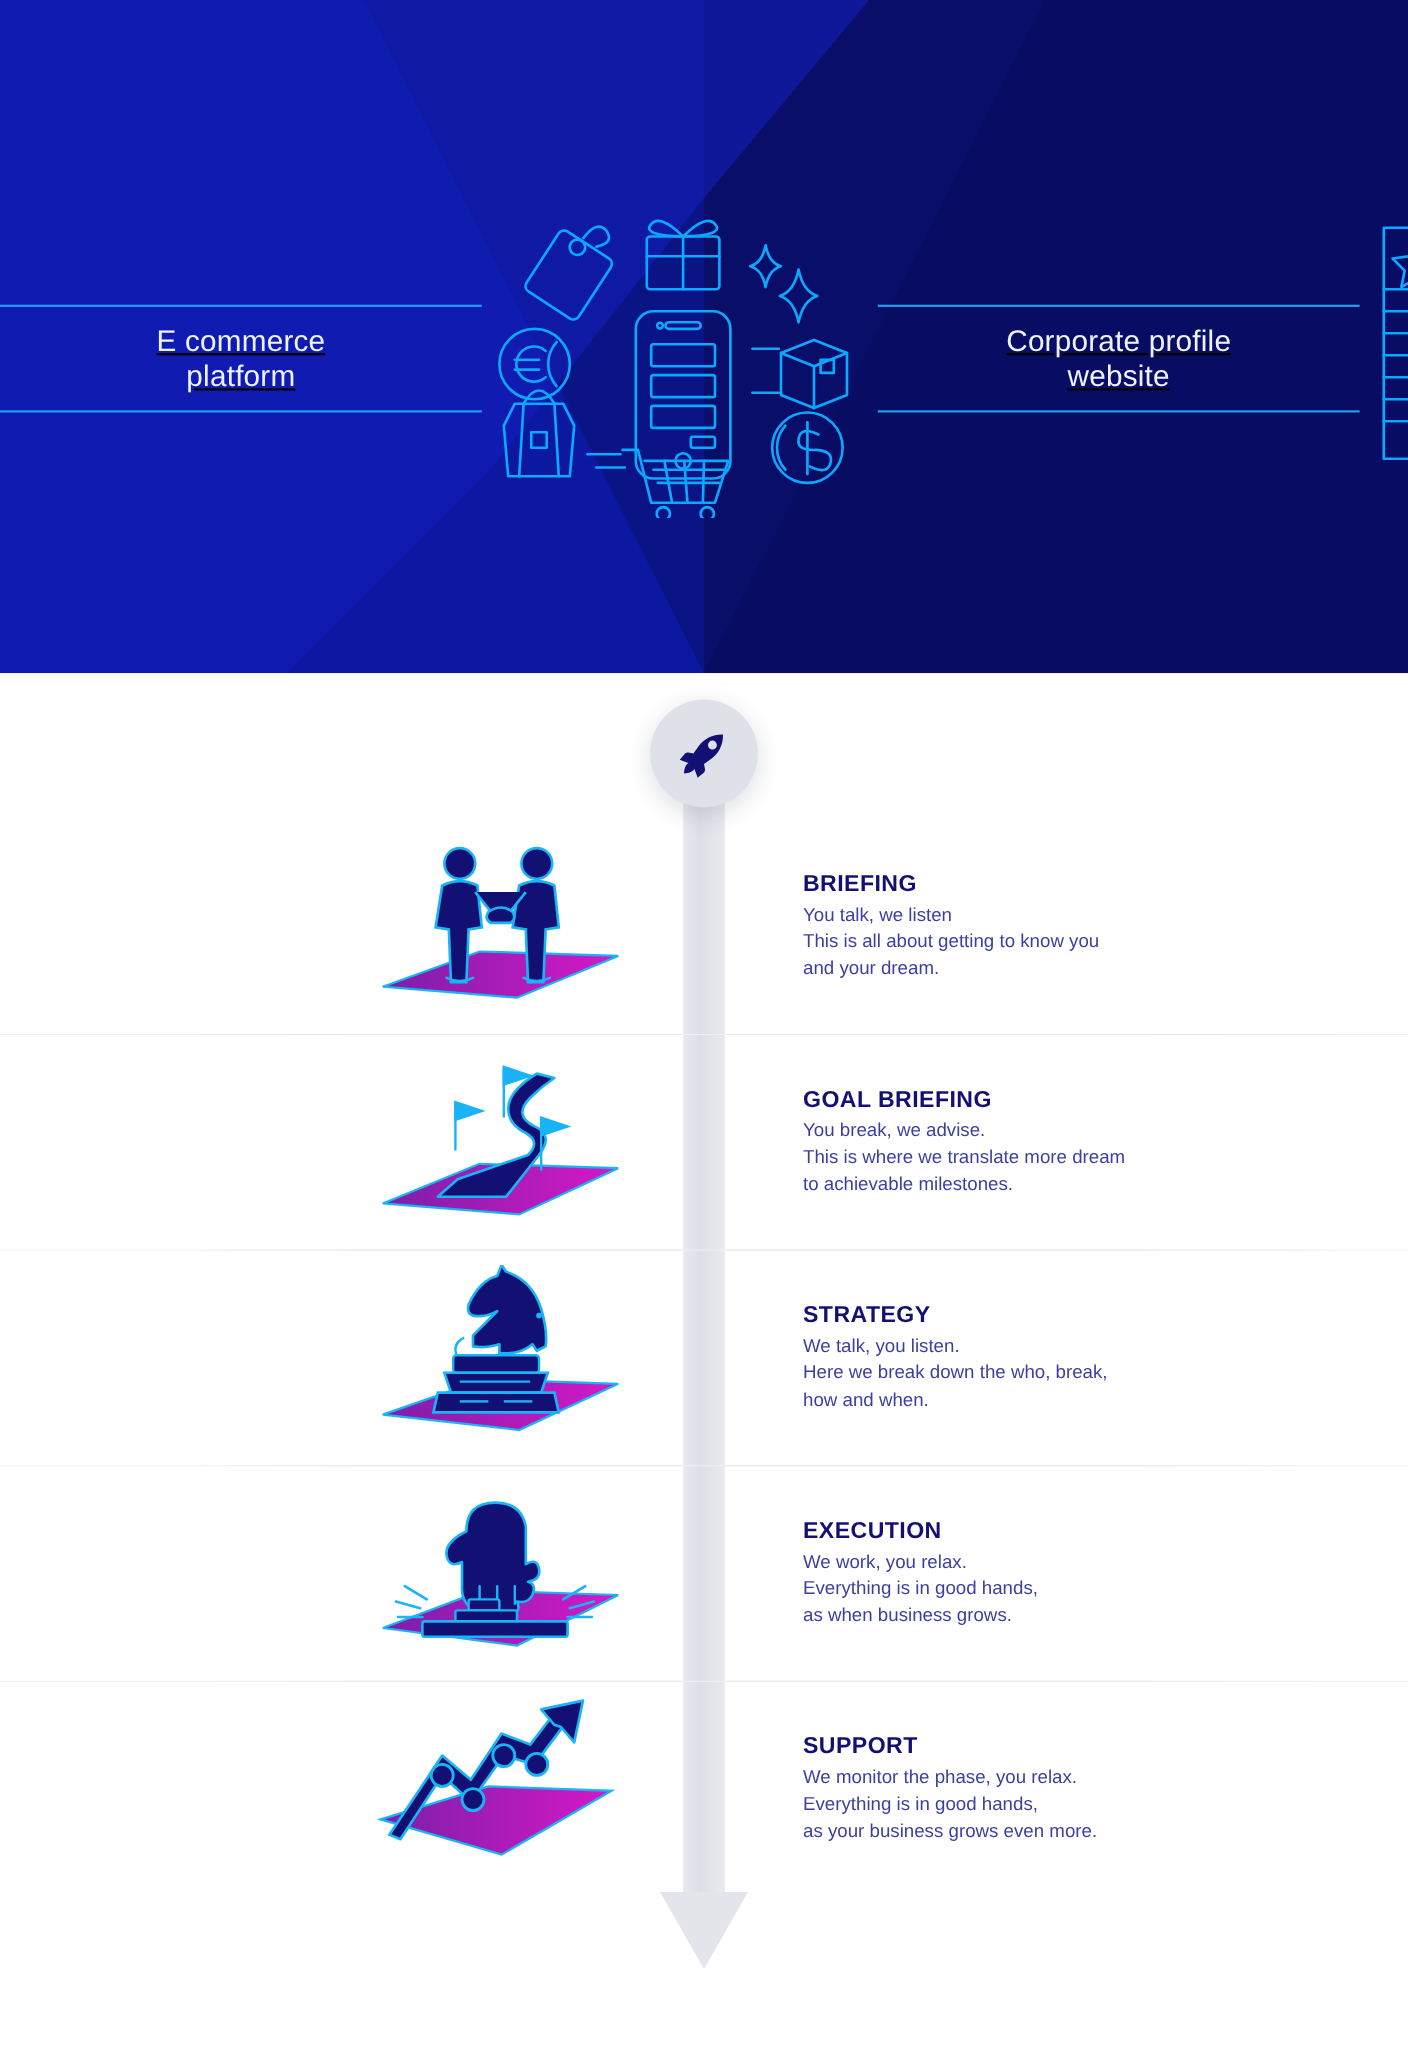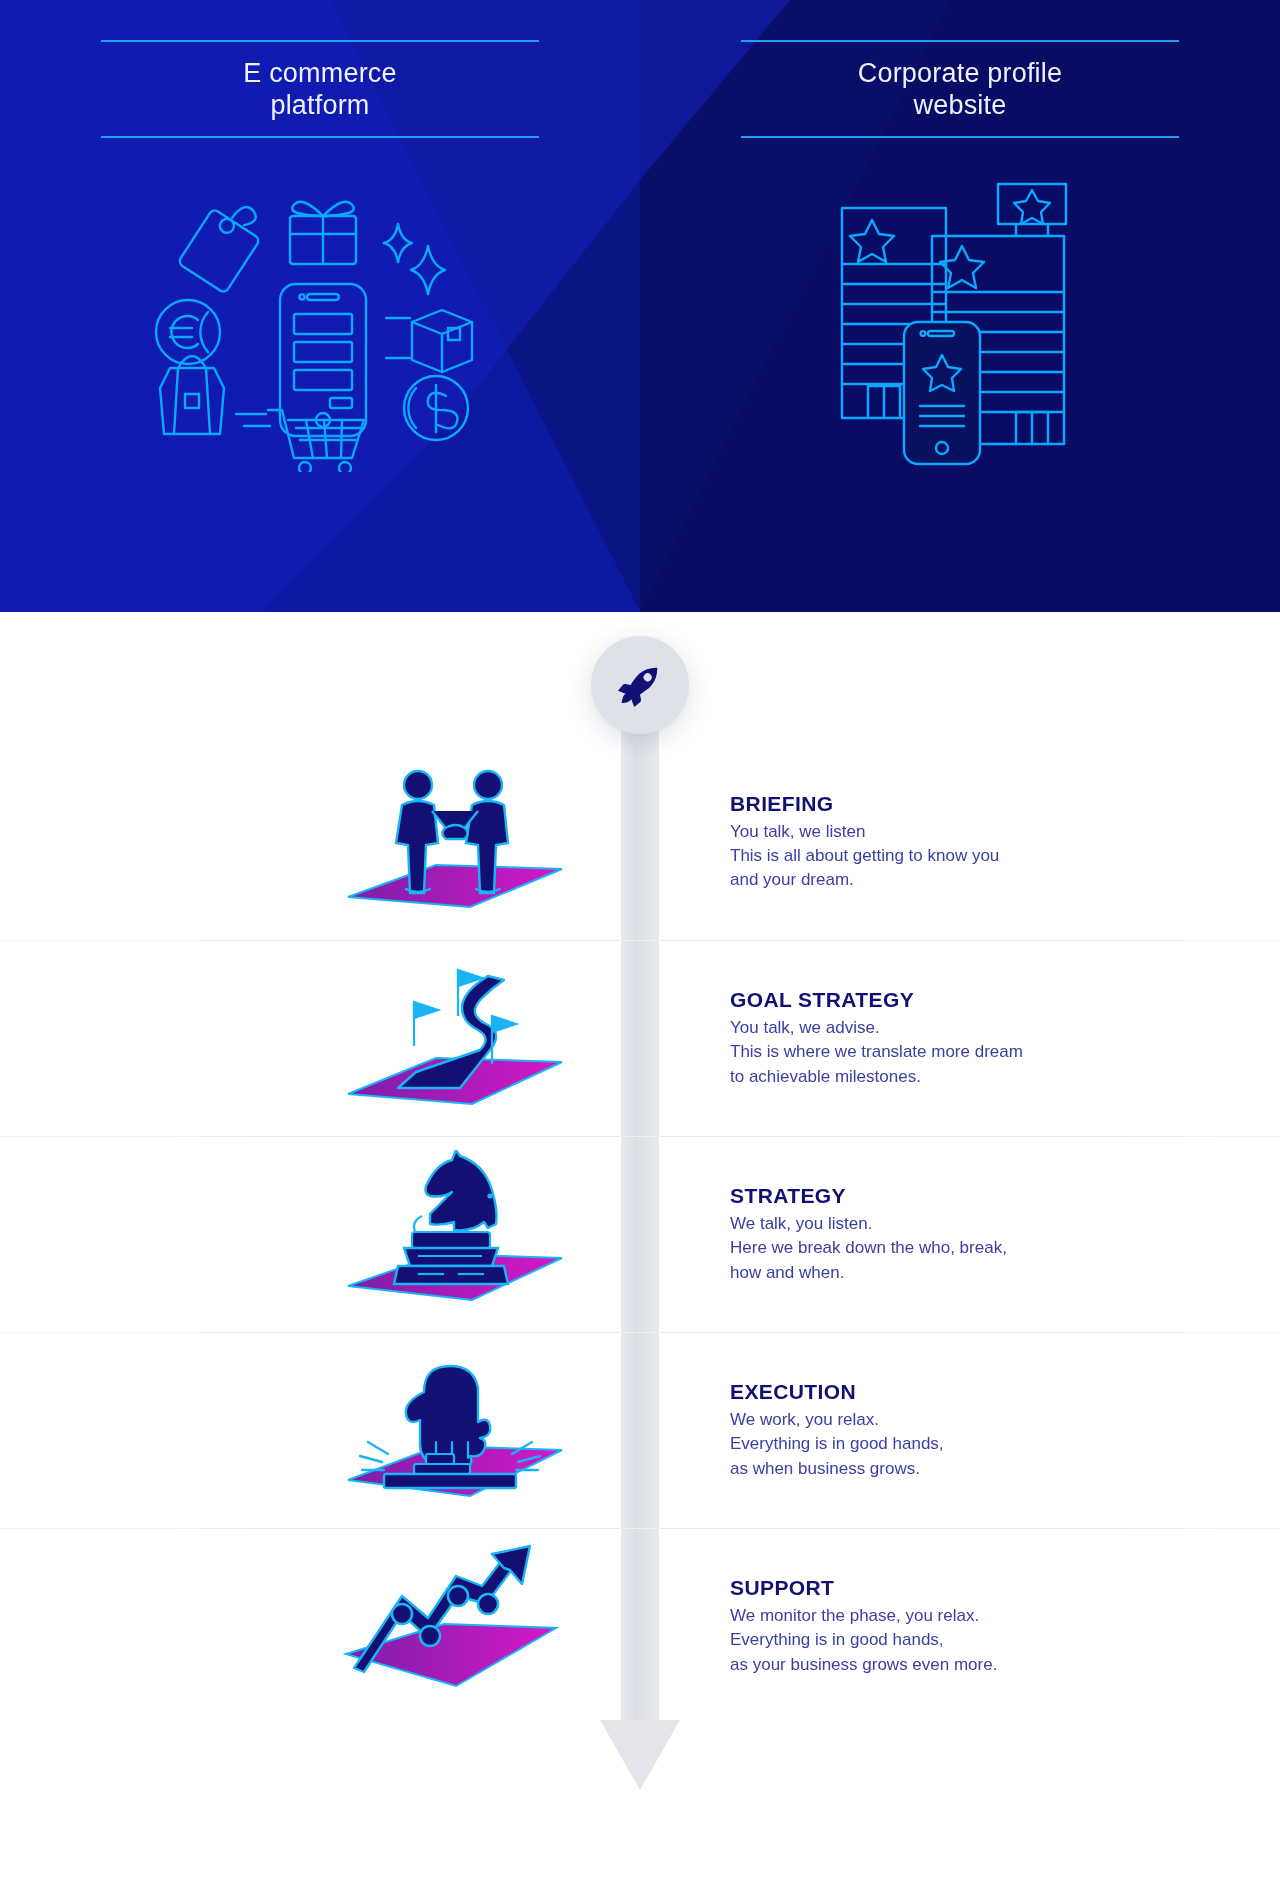--- a/index.html
+++ b/index.html
@@ -48,22 +48,23 @@
   }
 
   .hero-cols{
     position:absolute; inset:0;
     display:flex;
   }
   .hero-col{
     flex:1 1 50%;
     position:relative;
     display:flex;
-    flex-direction:column;
+    flex-direction:row;
     align-items:center;
+    text-decoration:underline;
   }
   .hero-head{
     width:438px;
     margin-top:40px;
     border-top:2px solid #1f9ff0;
     border-bottom:2px solid #1f9ff0;
     padding:16px 0 14px;
     text-align:center;
   }
   .hero-head h2{
@@ -387,23 +388,23 @@
             <line x1="74" y1="48" x2="74" y2="92"></line>
               <path d="M74 48 L98 56 L74 64 Z"></path>
             <line x1="118" y1="16" x2="118" y2="62"></line>
               <path d="M118 16 L142 24 L118 32 Z"></path>
             <line x1="152" y1="62" x2="152" y2="110"></line>
               <path d="M152 62 L176 70 L152 78 Z"></path>
           </g>
         </svg>
       </div>
       <div class="step-text">
-        <h3>GOAL STRATEGY</h3>
+        <h3>GOAL BRIEFING</h3>
         <p>
-          <span>You talk, we advise.</span><br>
+          <span>You break, we advise.</span><br>
           <span>This is where we translate more dream</span><br>
           <span>to achievable milestones.</span>
         </p>
       </div>
     </div>
 
     <div class="step">
       <div class="divider-left"></div>
       <div class="divider-right"></div>
       <div class="step-icon">

